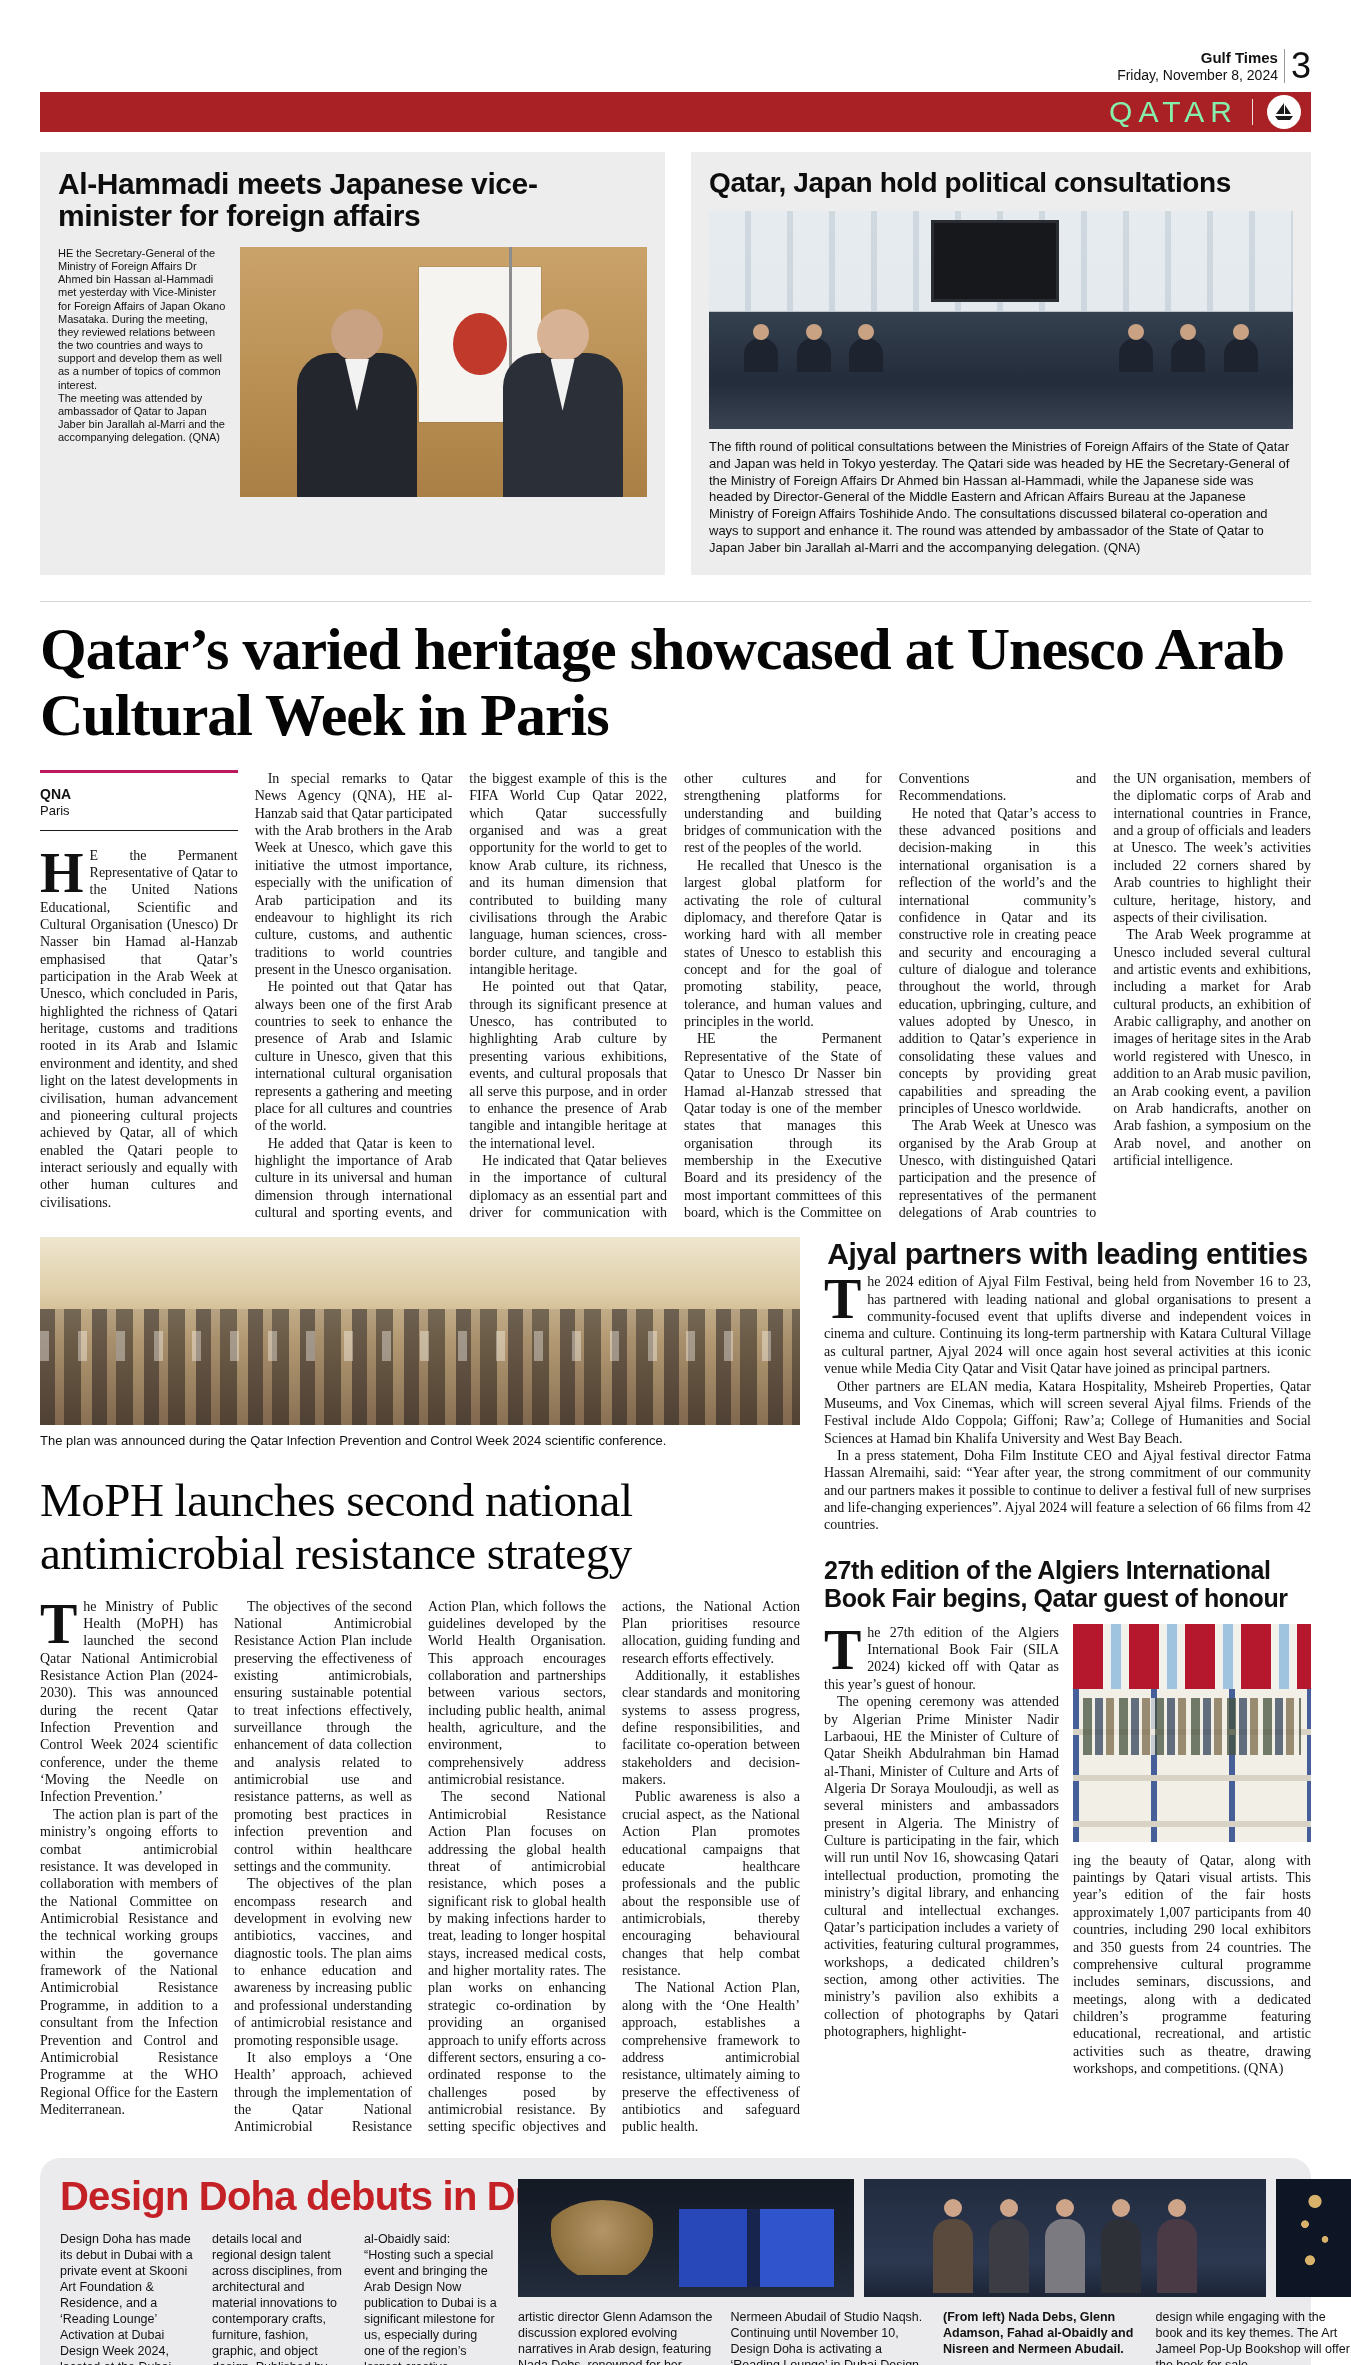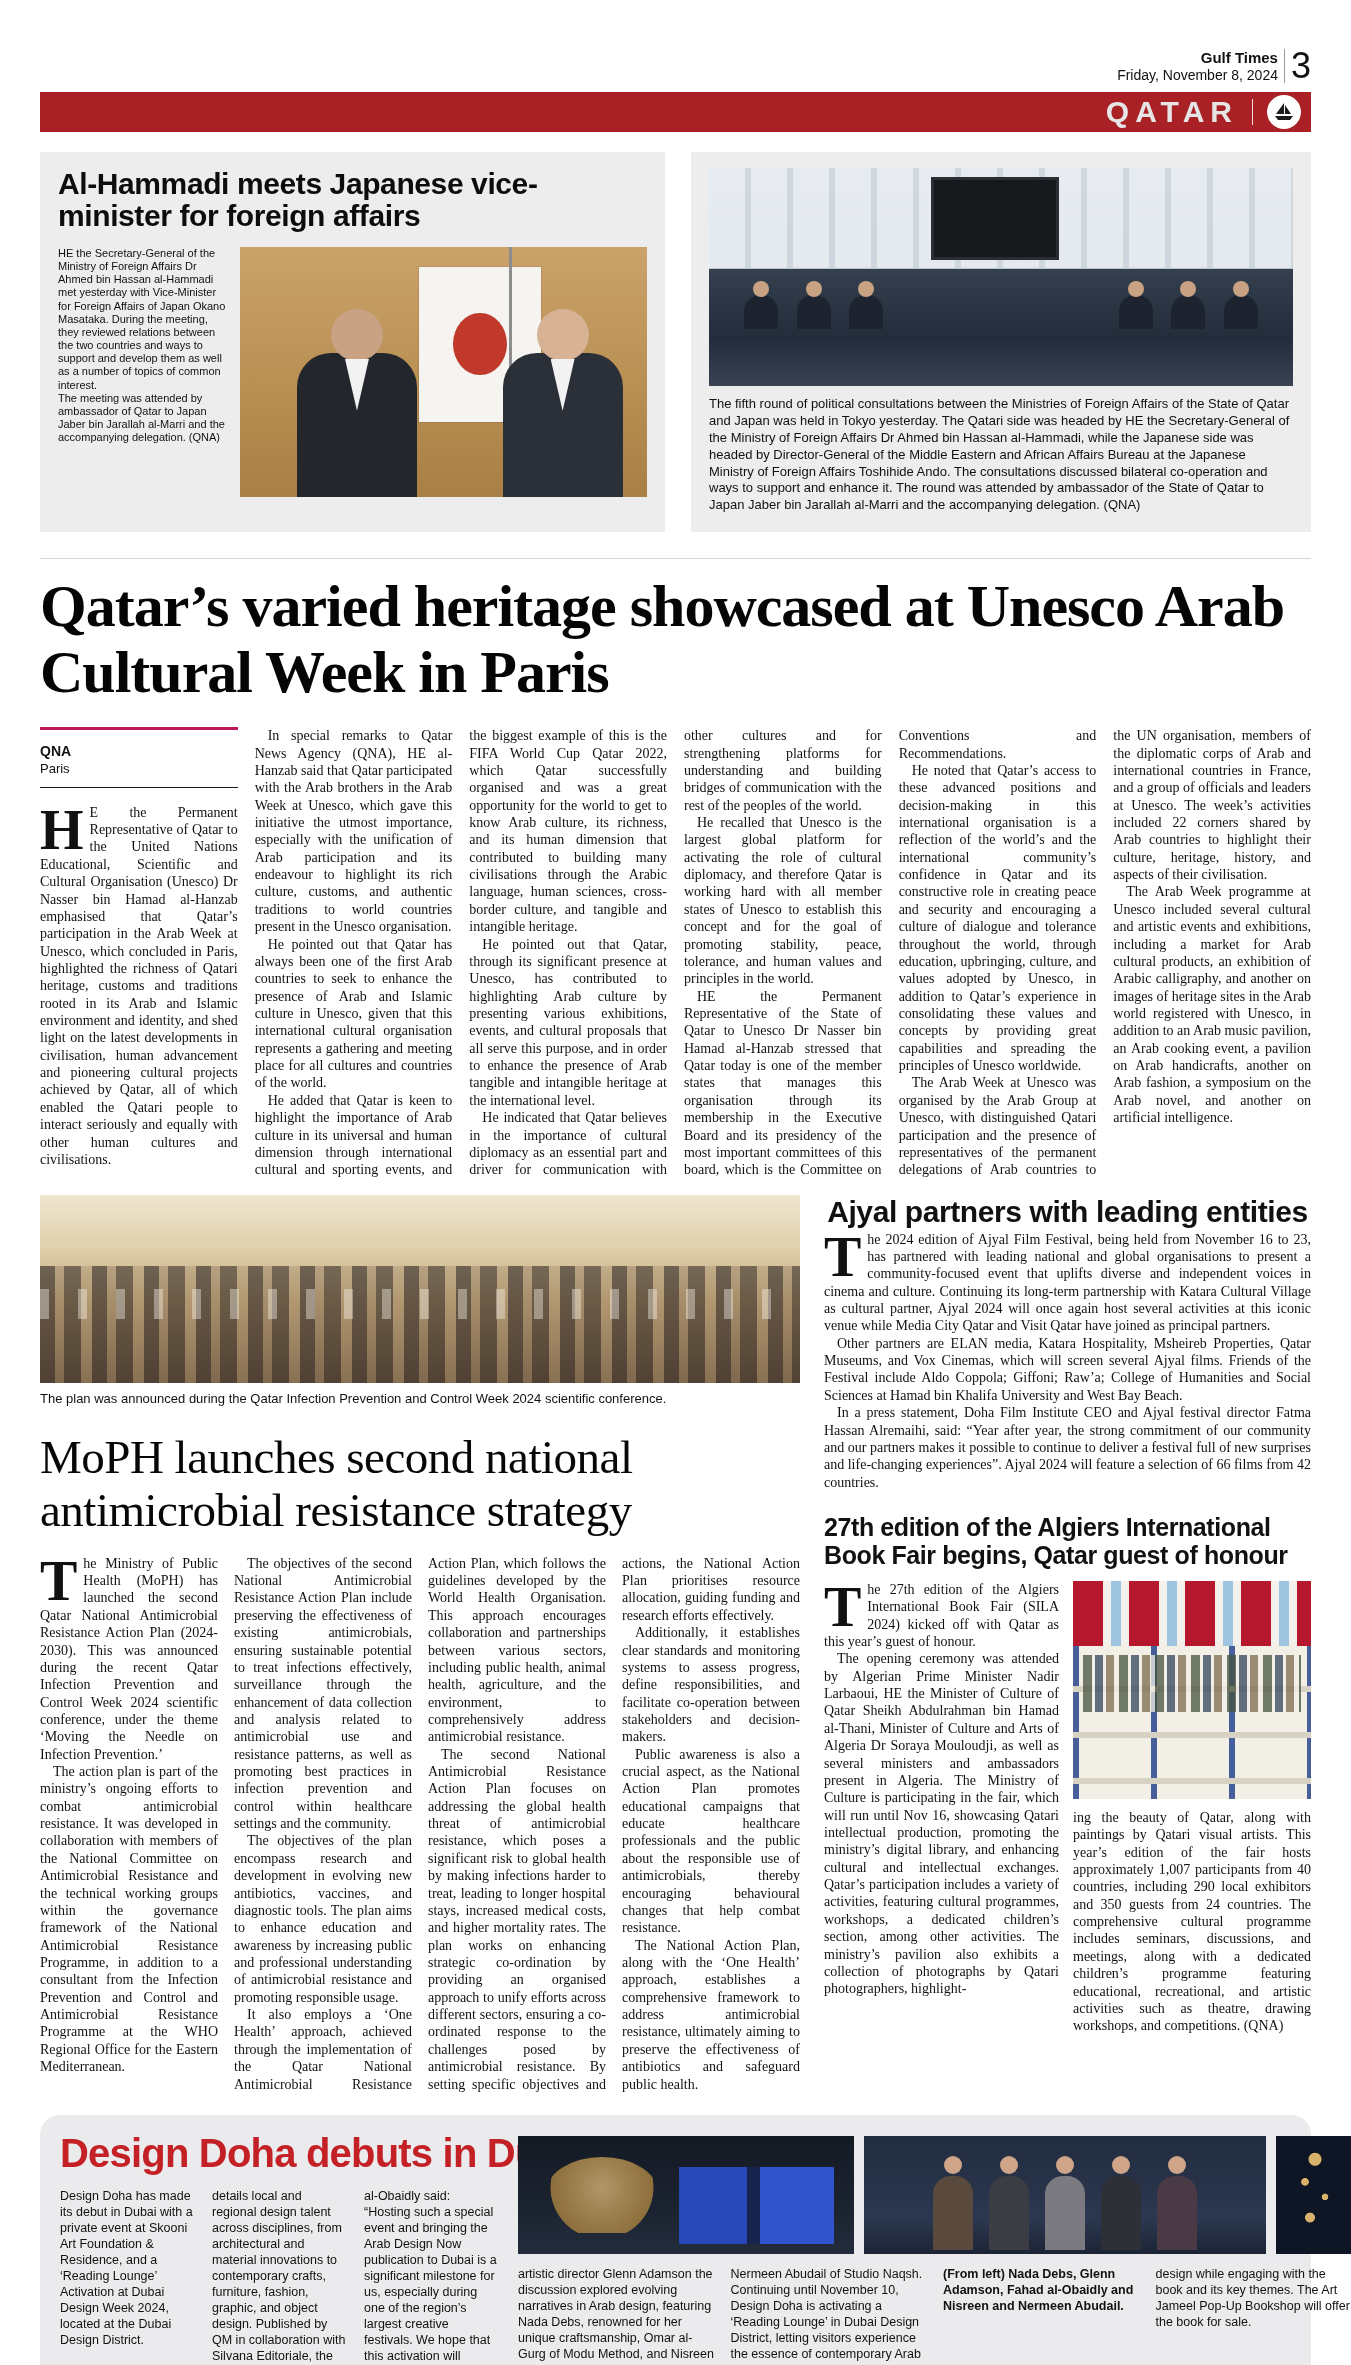--- a/index.html
+++ b/index.html
@@ -10,21 +10,21 @@
 
   
   .masthead { display:flex; justify-content:flex-end; align-items:center; padding-top:48px; gap:6px; }
   .masthead-text { text-align:right; line-height:1.15; }
   .masthead-paper { font-weight:bold; font-size:15px; }
   .masthead-date { font-size:14px; }
   .masthead-sep { width:1px; height:34px; background:#999; }
   .masthead-page { font-size:36px; font-weight:400; line-height:1; }
 
   .banner { margin-top:8px; background:#a92125; height:40px; display:flex; justify-content:flex-end; align-items:center; padding:0 10px 0 20px; gap:14px; }
-  .banner-title { color:#e5e5e5; font-size:30px; letter-spacing:6px; font-weight:700; font-family:"Liberation Sans", sans-serif; }
+  .banner-title { color:#86efac; font-size:30px; letter-spacing:6px; font-weight:400; font-family:"Liberation Sans", sans-serif; }
   .banner-bar { width:1px; height:26px; background:rgba(255,255,255,.85); }
   .banner-logo { width:34px; height:34px; background:#fff; border-radius:50%; display:flex; align-items:center; justify-content:center; }
   .banner-logo svg { width:24px; height:24px; }
 
   
   .top-row { display:flex; gap:26px; margin-top:20px; }
   .story-box { background:#ededed; padding:16px 18px 18px; }
   .box-left { width:625px; }
   .box-right { width:620px; }
   .head-sans { font-family:"Liberation Sans", sans-serif; font-weight:bold; letter-spacing:-0.4px; color:#0d0d0d; }
@@ -166,20 +166,21 @@
           <div class="photo photo-handshake" data-name="handshake-photo">
             <div class="jflag" data-name="japan-flag"></div>
             <div class="pole" data-name="flag-pole"></div>
             <div class="fig l" data-name="qatari-official-figure"></div>
             <div class="fig r" data-name="japanese-official-figure"></div>
           </div>
         </div>
       </div>
 
       <div class="story-box box-right" data-name="article-political-consultations">
+        <div class="head-sans" data-name="consultations-headline">Qatar, Japan hold political consultations</div>
         <div class="photo photo-meeting" data-name="meeting-room-photo">
           <div class="blinds" data-name="window-blinds"></div>
           <div class="tv" data-name="conference-screen"></div>
           <div class="row" data-name="delegates-row">
             <span class="p" style="left:6%"></span>
               <span class="p" style="left:15%"></span>
               <span class="p" style="left:24%"></span>
             <span class="p" style="right:6%"></span>
               <span class="p" style="right:15%"></span>
               <span class="p" style="right:24%"></span>

